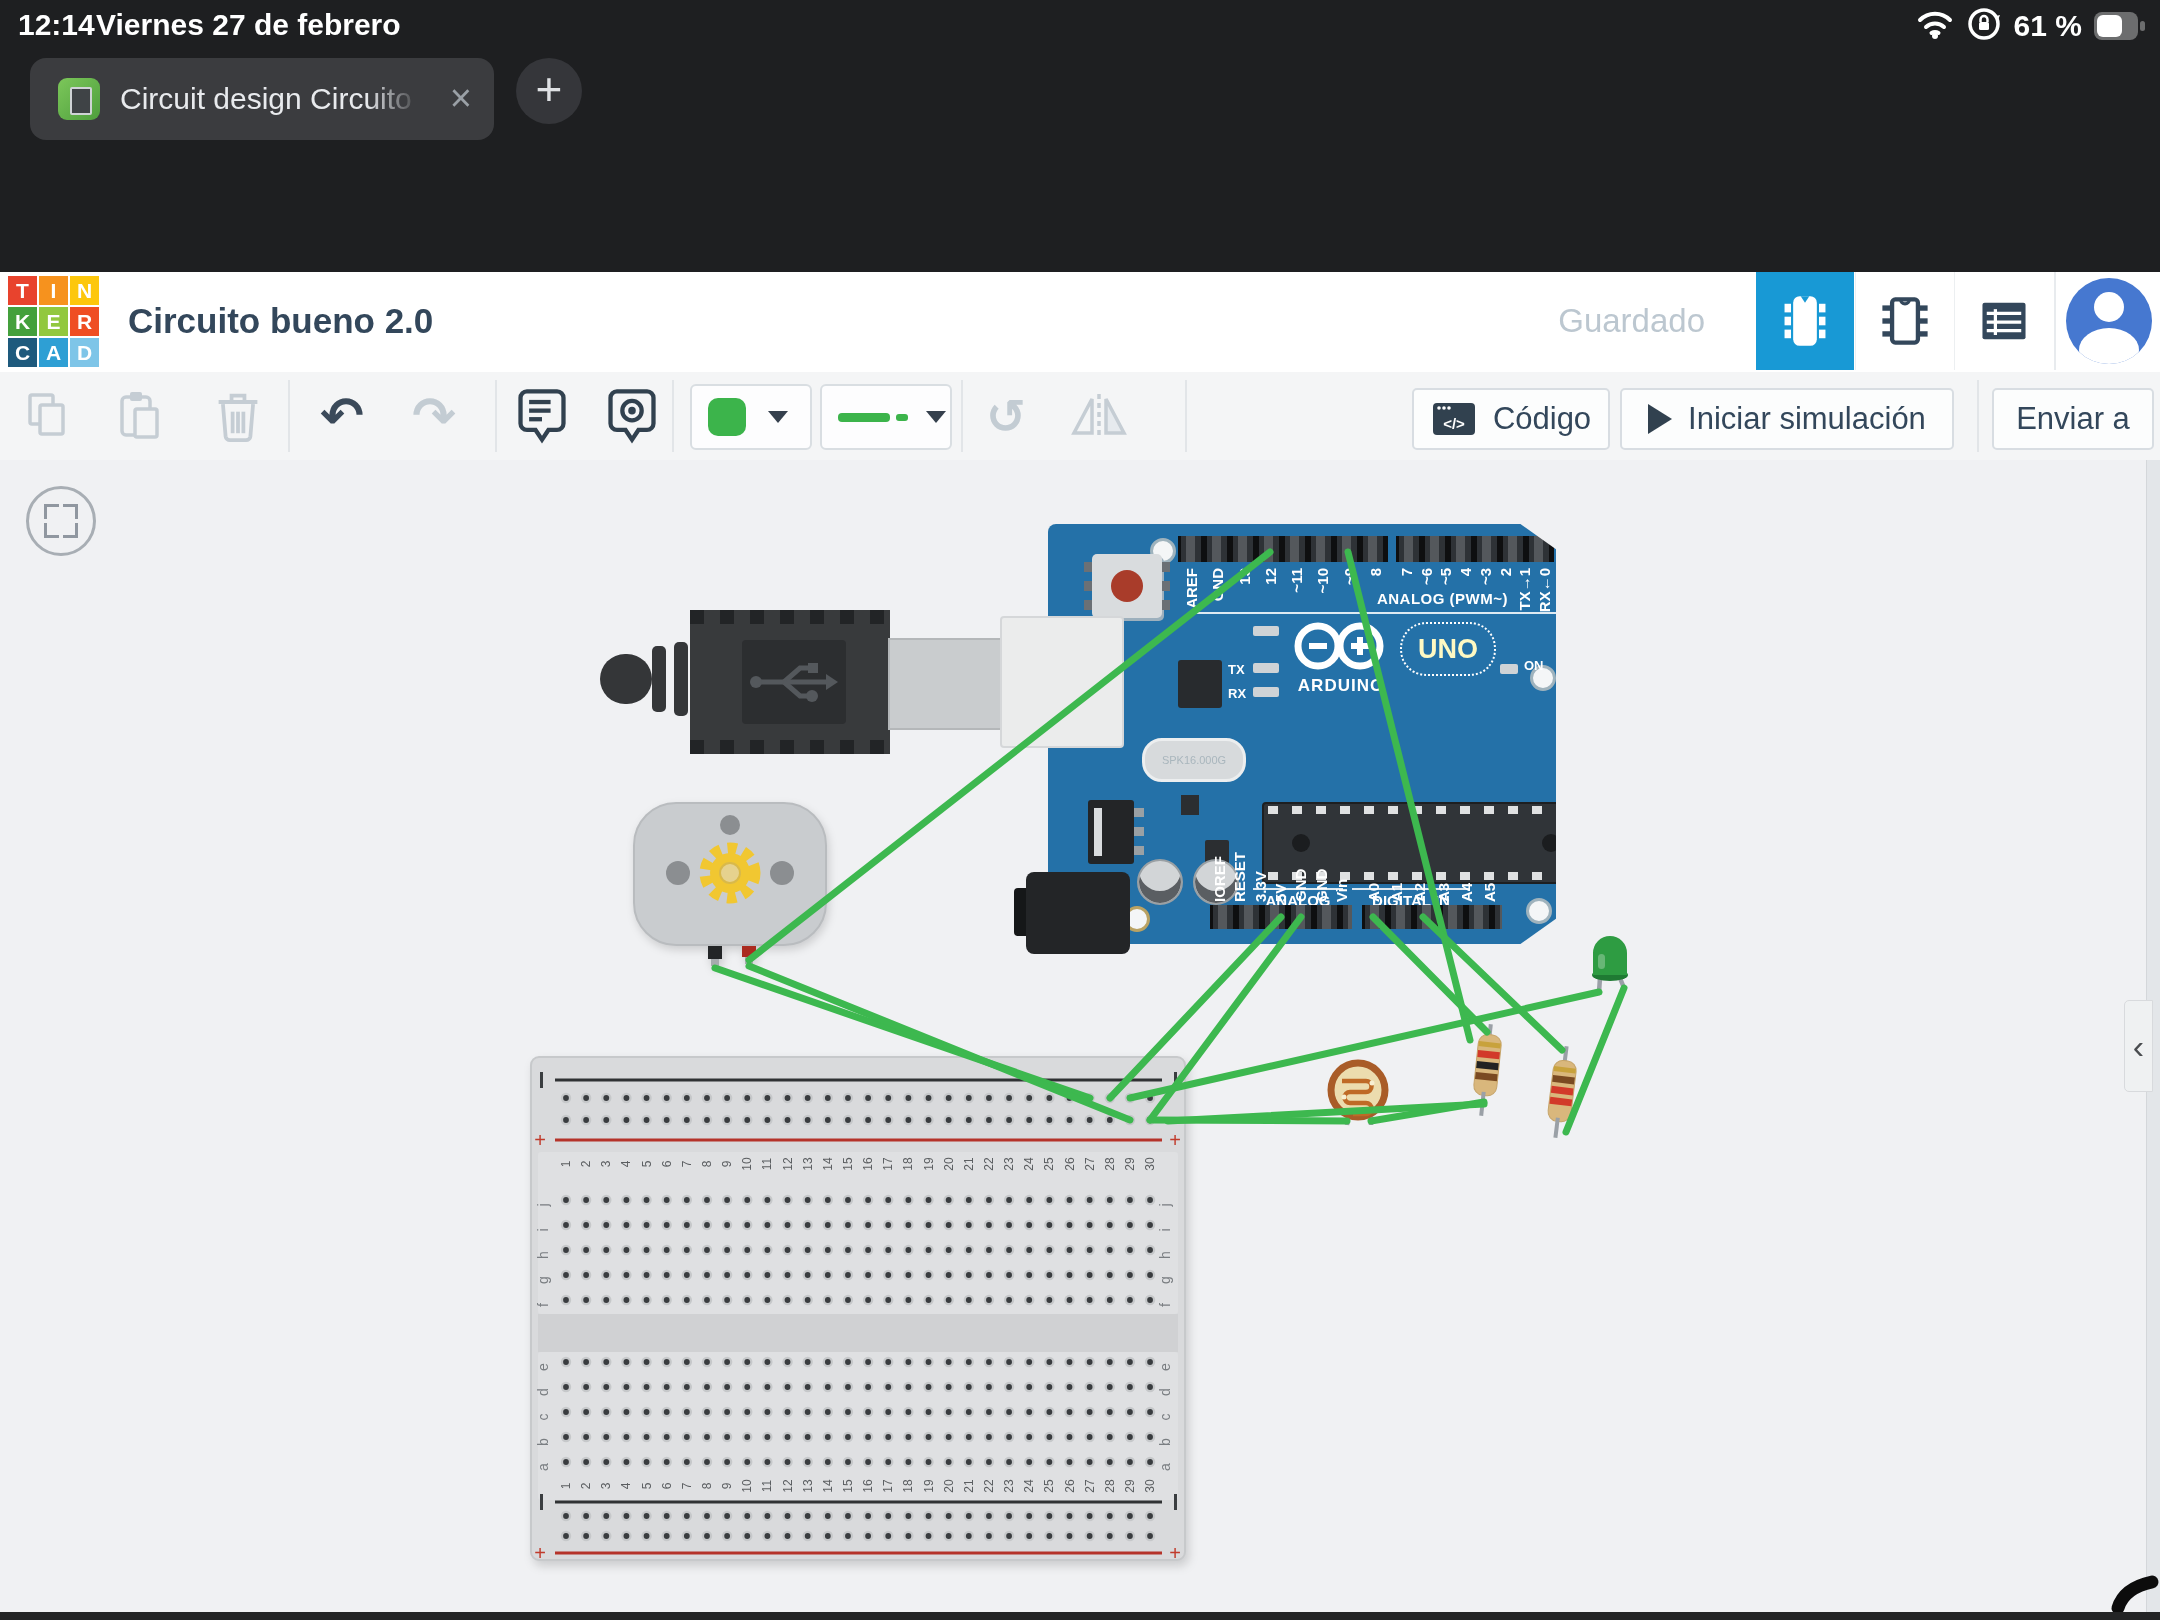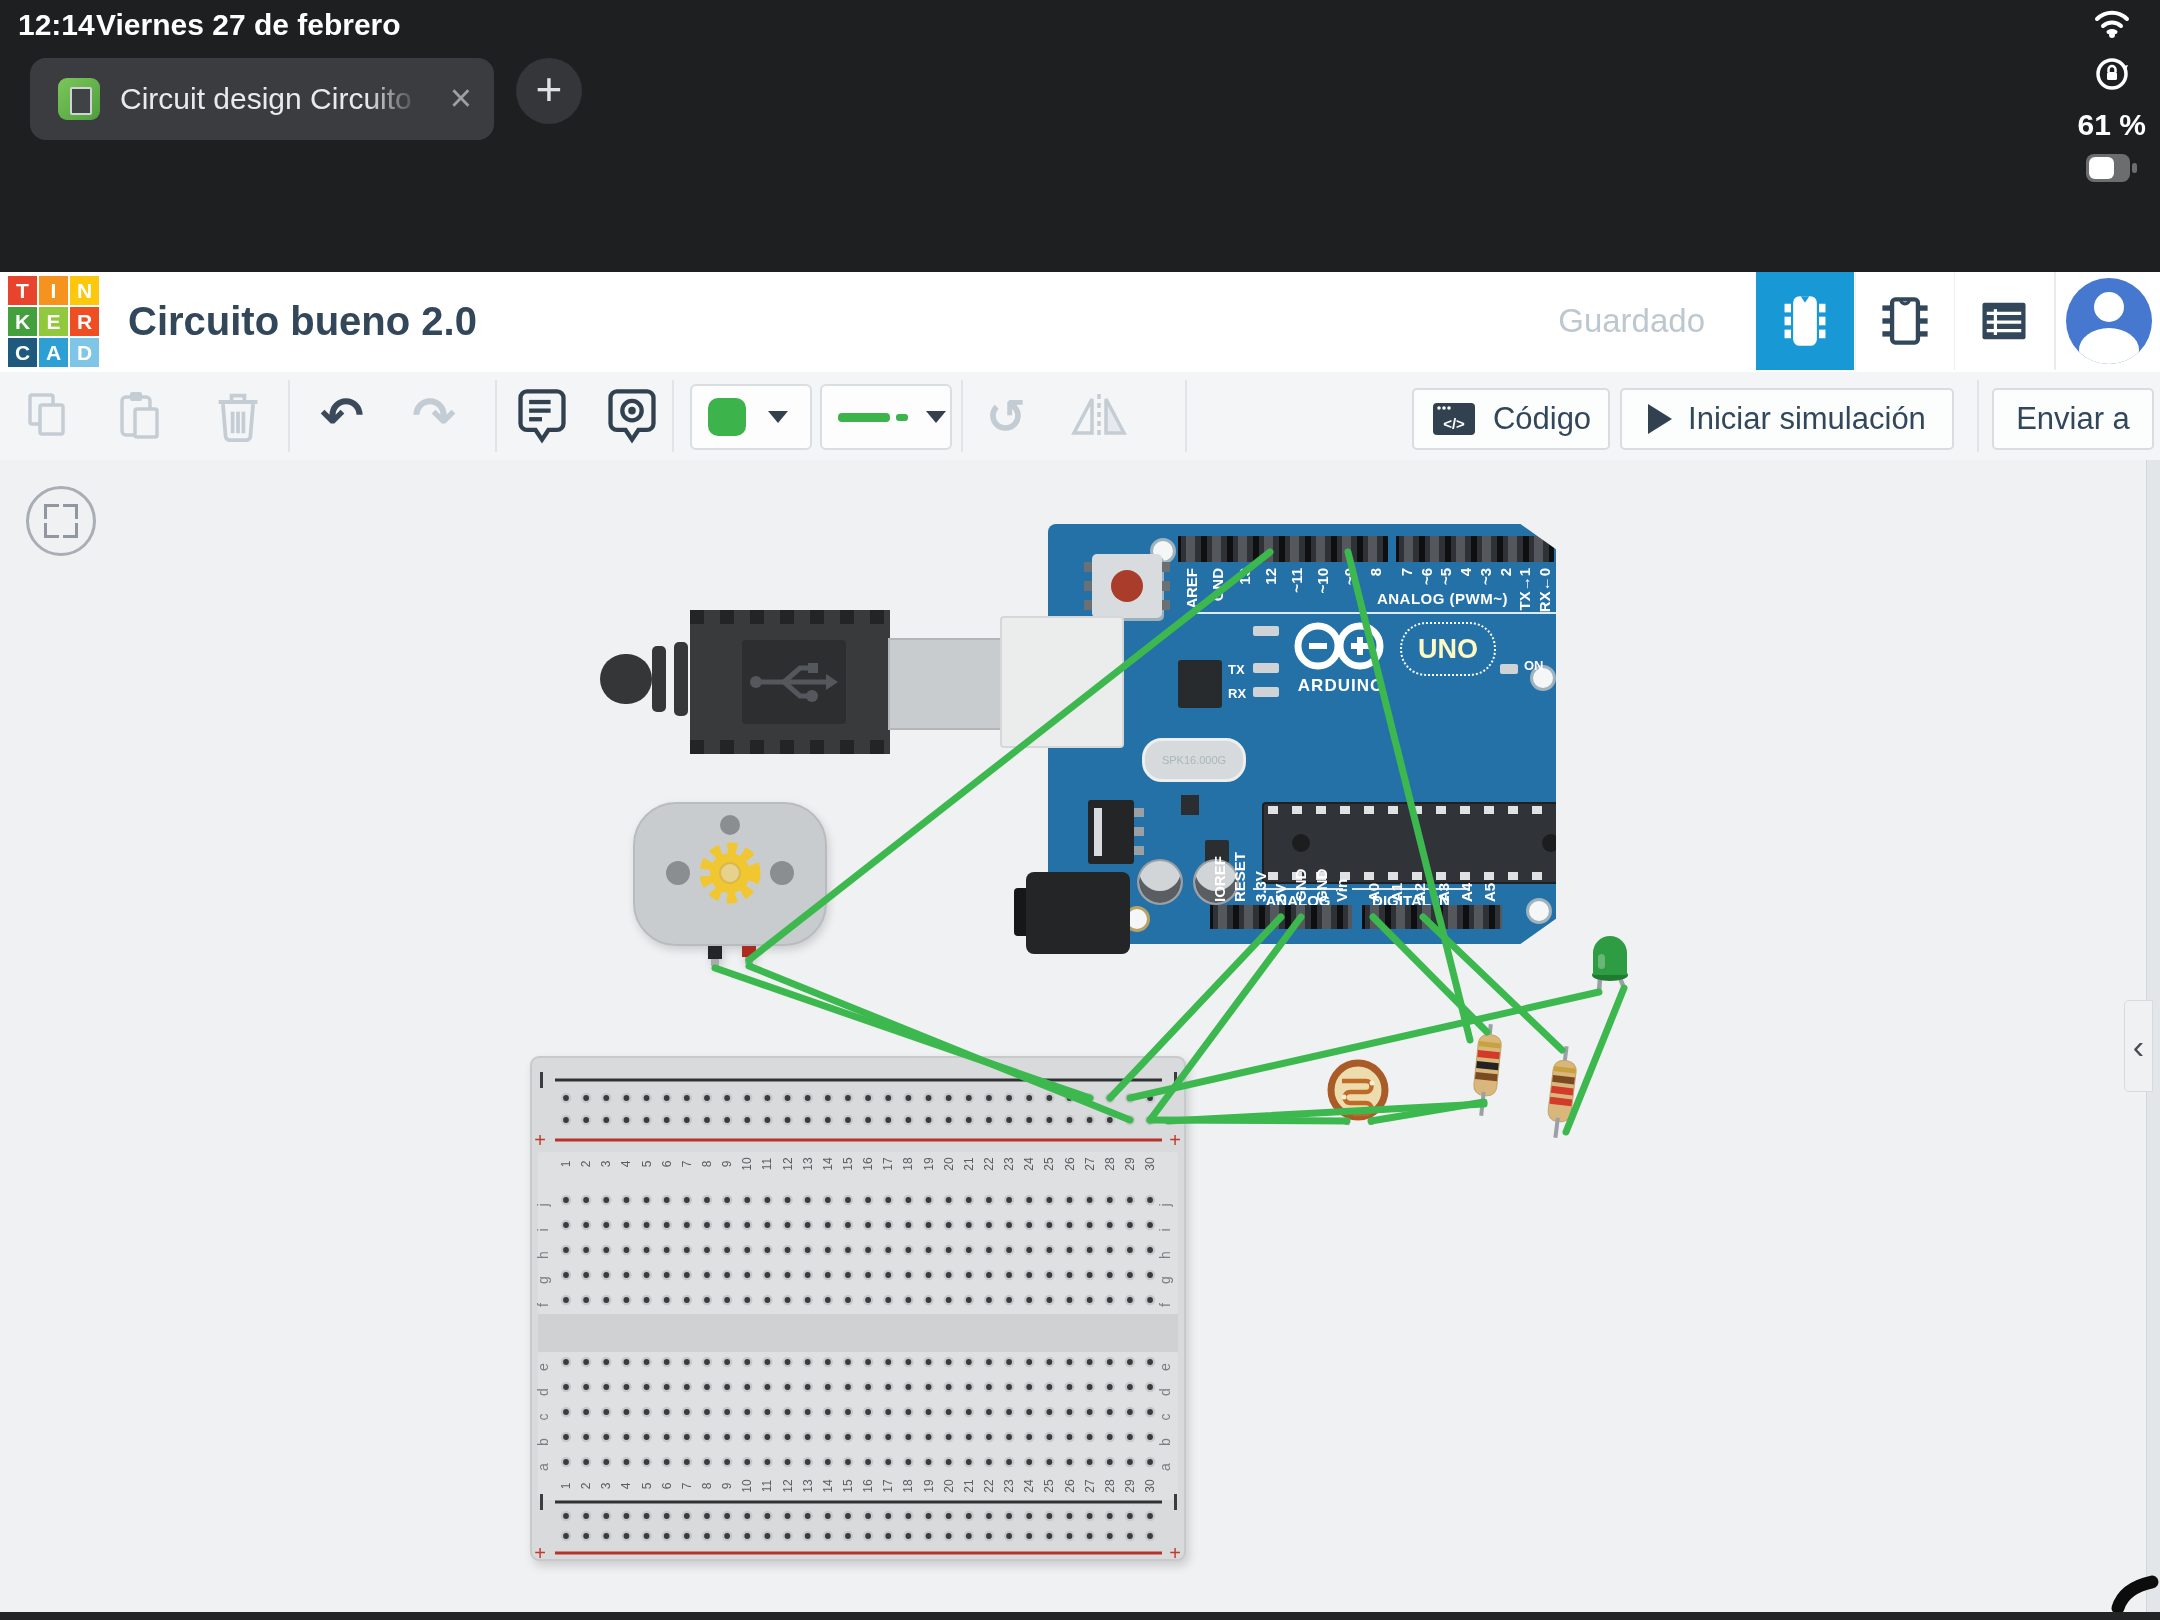--- a/index.html
+++ b/index.html
@@ -5,21 +5,21 @@
   html,body{margin:0;padding:0;background:#000;}
   #app{position:relative;width:2160px;height:1620px;overflow:hidden;
        font-family:"Liberation Sans","DejaVu Sans",sans-serif;background:#f0f1f3;}
   .abs{position:absolute;}
 
   
   #chrome-top{position:absolute;left:0;top:0;width:2160px;height:272px;background:#1e1f21;}
   #status-bar{position:absolute;left:0;top:0;width:2160px;height:48px;color:#fff;}
   #sb-time{position:absolute;left:18px;top:8px;font-size:30px;font-weight:bold;}
   #sb-date{position:absolute;left:96px;top:8px;font-size:30px;font-weight:bold;}
-  #sb-right{position:absolute;right:14px;top:6px;display:flex;align-items:center;gap:12px;flex-direction:column;}
+  #sb-right{position:absolute;right:14px;top:6px;display:flex;align-items:center;gap:12px;}
   #sb-batt-pct{font-size:30px;font-weight:bold;}
   .batt{position:relative;width:52px;height:28px;}
   .batt .shell{position:absolute;left:0;top:0;width:44px;height:28px;border-radius:8px;background:rgba(255,255,255,.35);}
   .batt .fill{position:absolute;left:3px;top:3px;width:25px;height:22px;border-radius:6px;background:#fff;}
   .batt .nub{position:absolute;left:46px;top:9px;width:5px;height:10px;border-radius:3px;background:rgba(255,255,255,.35);}
 
   
   #tab{position:absolute;left:30px;top:58px;width:464px;height:82px;background:#3b3c3f;border-radius:16px;}
   #tab-favicon{position:absolute;left:28px;top:20px;width:42px;height:42px;border-radius:9px;
     background:linear-gradient(135deg,#7cc75a,#4e9e3d);}
@@ -45,21 +45,21 @@
      color:#e8eaed;font-size:28px;font-weight:bold;text-align:center;line-height:50px;}
   #menu-btn{position:absolute;left:2060px;top:198px;display:flex;gap:9px;}
   #menu-btn i{width:9px;height:9px;border-radius:50%;background:#e8eaed;}
 
   
   #tc-header{position:absolute;left:0;top:272px;width:2160px;height:100px;background:#fff;border-bottom:2px solid #d9dde1;}
   #tc-logo{position:absolute;left:8px;top:4px;width:93px;height:93px;display:grid;
      grid-template-columns:repeat(3,29px);grid-template-rows:repeat(3,29px);gap:2px;}
   #tc-logo .tile{color:#fff;font-weight:bold;font-size:21px;text-align:center;line-height:29px;}
   #doc-title{position:absolute;left:128px;top:0;height:98px;display:flex;align-items:center;
-     font-size:40px;font-weight:bold;color:#33475b;}
+     font-size:35px;font-weight:bold;color:#33475b;}
   #saved{position:absolute;left:1555px;top:0;width:150px;height:98px;display:flex;align-items:center;justify-content:flex-end;
      font-size:33px;color:#bcc7d0;}
   .viewbtn{position:absolute;top:0;width:98px;height:98px;display:flex;align-items:center;justify-content:center;background:#fff;}
   #view-breadboard{left:1756px;background:#1899d5;}
   #view-schematic{left:1855px;border-left:1px solid #eceff1;}
   #view-list{left:1954px;border-left:1px solid #eceff1;}
   #avatar-tile{position:absolute;left:2054px;top:0;width:106px;height:98px;border-left:2px solid #e8ebee;
      display:flex;align-items:center;justify-content:center;background:#fff;}
   #avatar{width:86px;height:86px;border-radius:50%;background:#4678d0;position:relative;overflow:hidden;}
   #avatar .head{position:absolute;left:28px;top:14px;width:30px;height:30px;border-radius:50%;background:#fff;}

